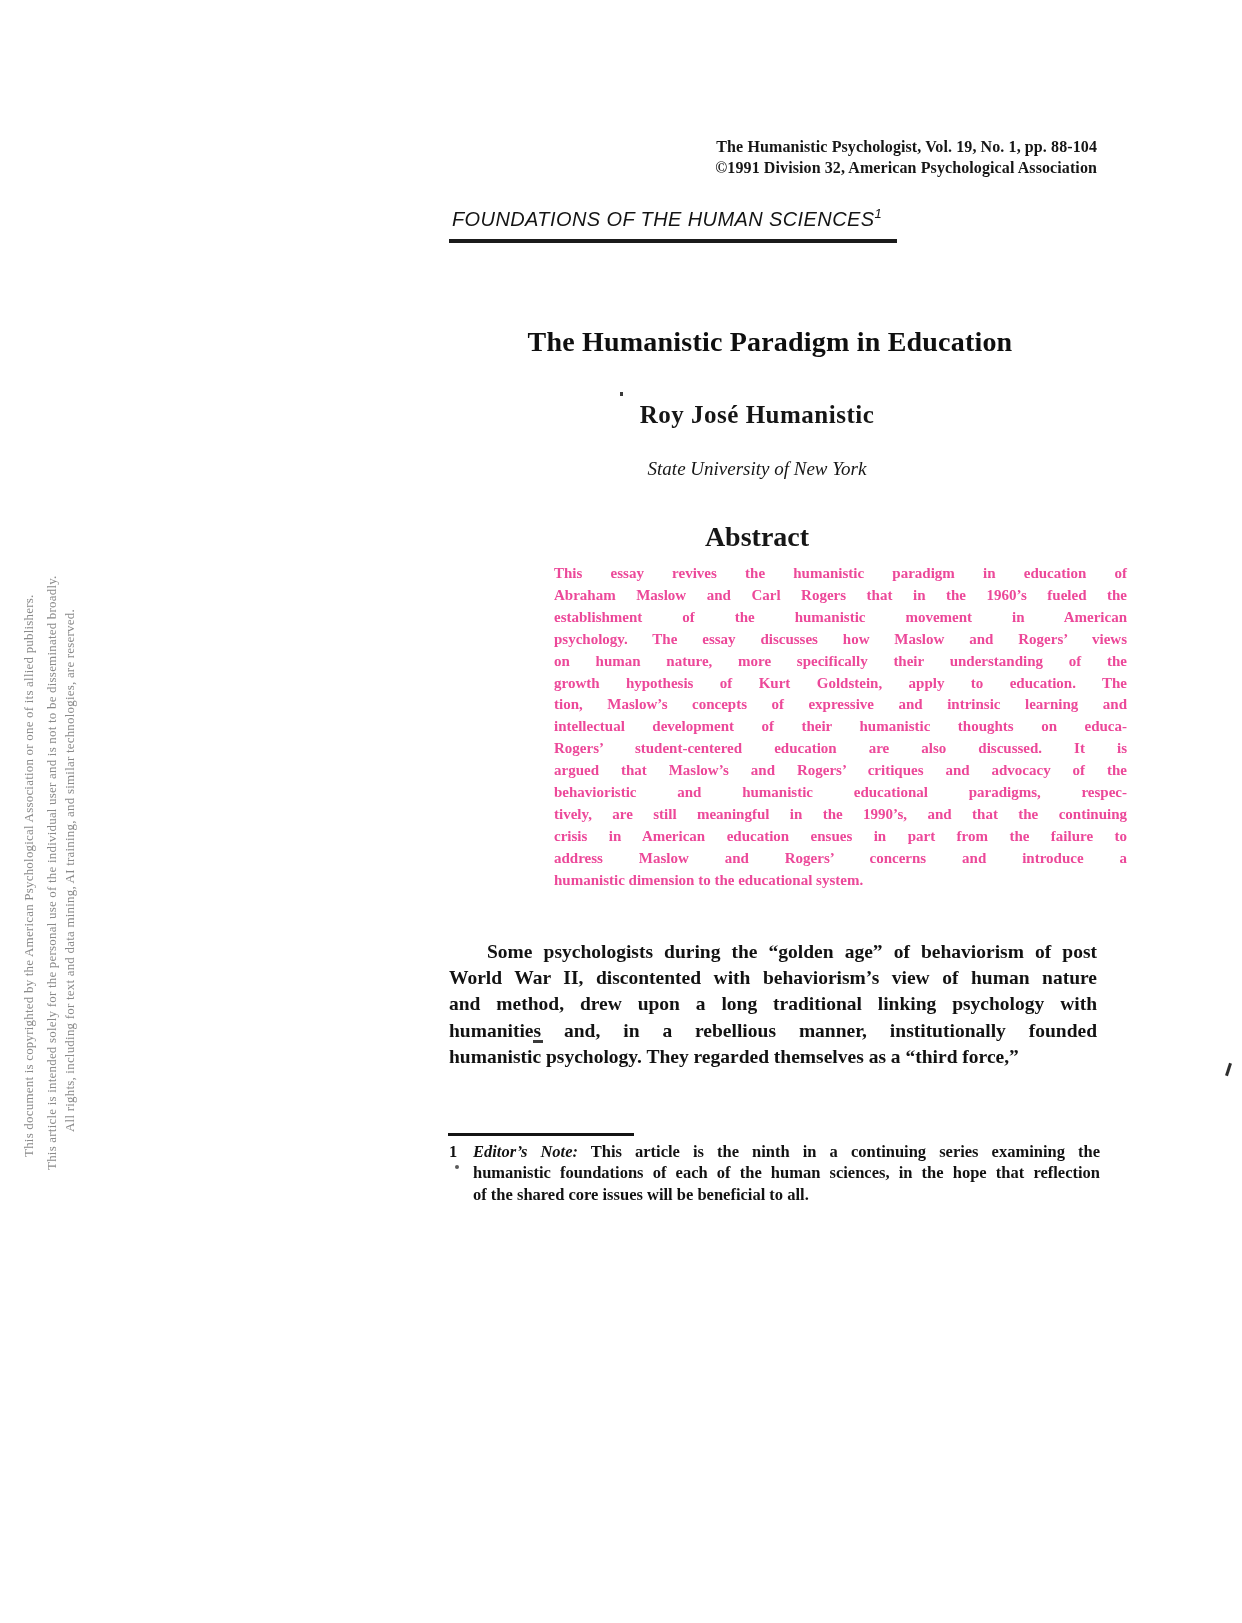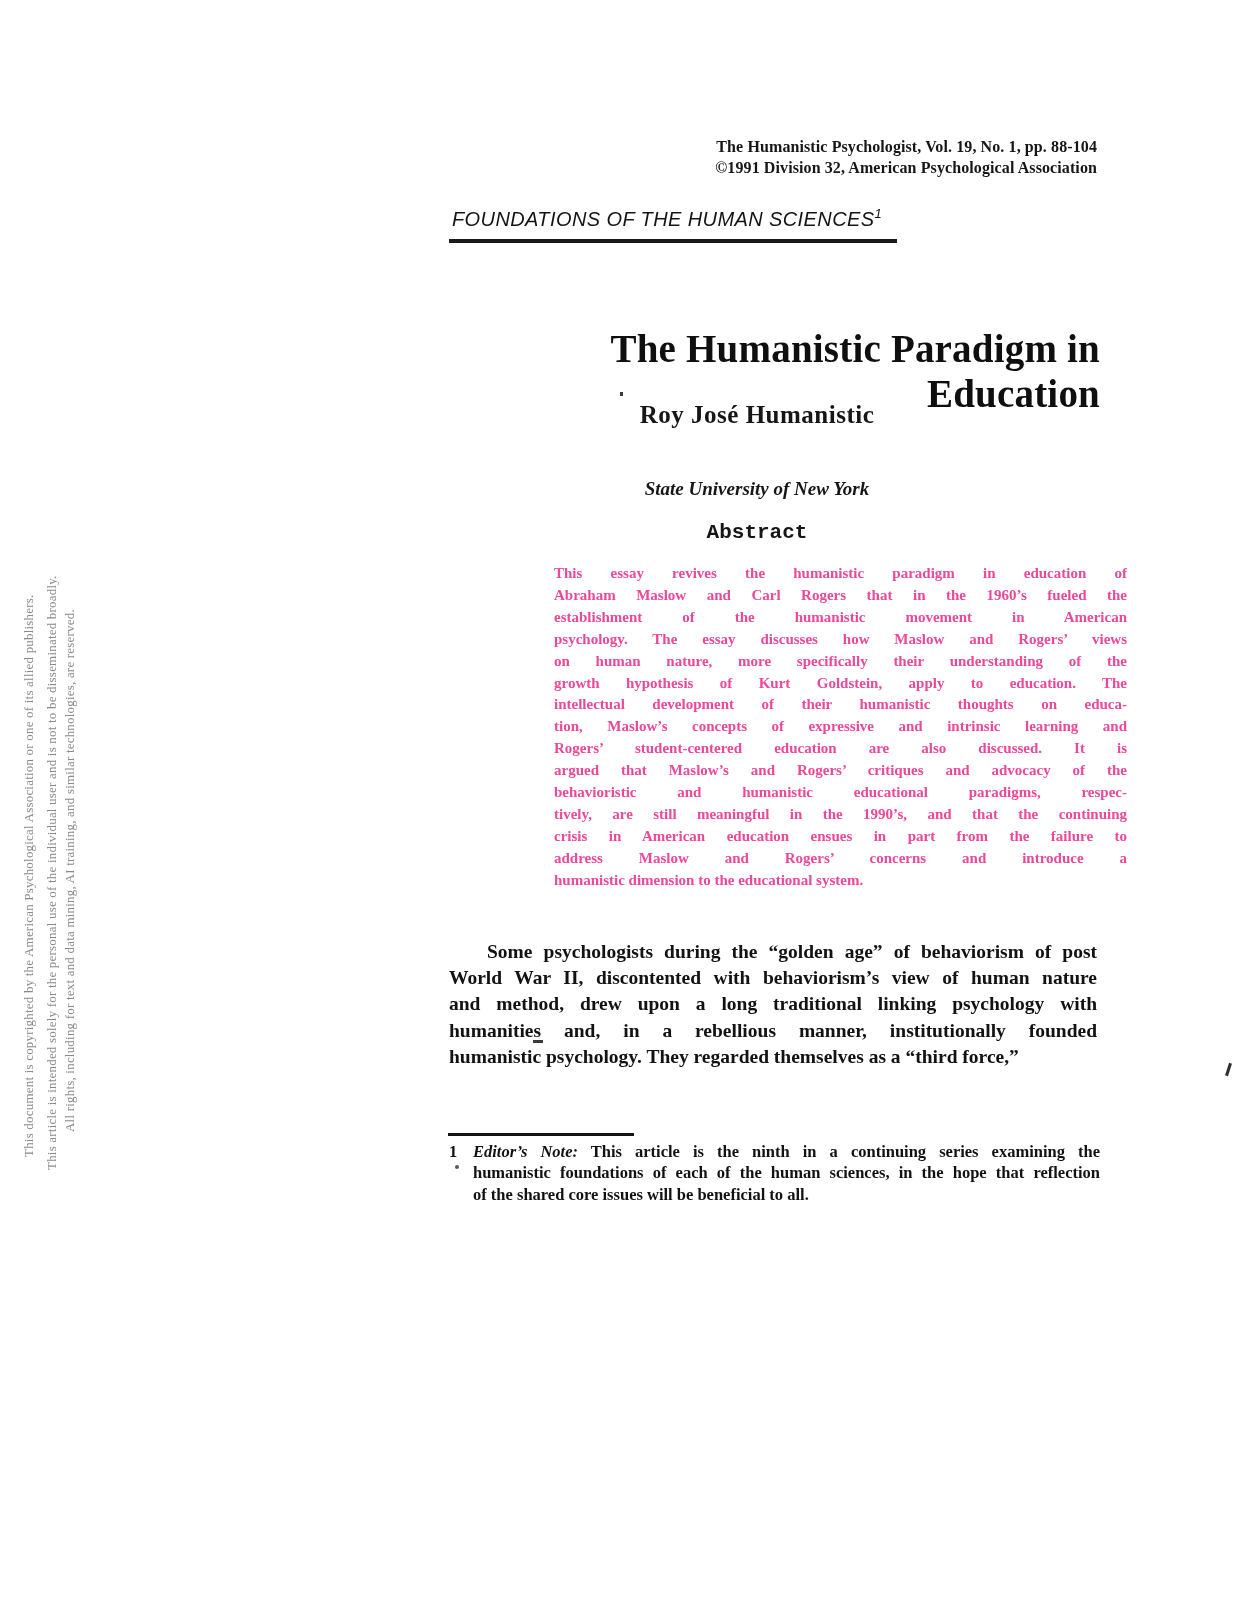--- a/index.html
+++ b/index.html
@@ -43,49 +43,47 @@
   .kicker .sup{font-size:13px;vertical-align:8px;letter-spacing:0;}
   .kicker-underline{
     position:absolute;
     left:449px;top:239px;
     width:448px;height:4px;
     background:#1b1b1b;
   }
   .title{
     position:absolute;
     left:440px;top:326px;width:660px;
-    text-align:right;
+    text-align:center;
     font-weight:bold;
-    font-size:39px;
+    font-size:28px;
     letter-spacing:0.2px;
     color:#0f0f0f;
   }
   .author{
     position:absolute;
     left:437px;top:401px;width:640px;
     text-align:center;
     font-weight:bold;
     font-size:25px;
     letter-spacing:0.5px;
   }
   .affiliation{
     position:absolute;
     left:437px;top:458px;width:640px;
     text-align:center;
-    font-weight:bold;font-style:italic;
+    font-weight:normal;font-style:italic;
     font-size:19px;
-    margin-top:20px;
   }
   .abs-head{
     position:absolute;
     left:437px;top:521px;width:640px;
     text-align:center;
     font-weight:bold;
-    font-size:21px;
-    font-family:Liberation Mono, monospace;
+    font-size:28px;
   }
   .abstract{
     position:absolute;
     left:506px;top:563px;width:573px;
     font-weight:bold;
     font-size:15px;line-height:21.9px;
     color:#ec4899;
     margin-left:48px;
   }
   .bodytext{
@@ -143,22 +141,22 @@
   <div class="affiliation">State University of New York</div>
 
   <div class="abs-head">Abstract</div>
   <div class="abstract">
       <div class="tline jl">This essay revives the humanistic paradigm in education of</div>
       <div class="tline jl">Abraham Maslow and Carl Rogers that in the 1960’s fueled the</div>
       <div class="tline jl">establishment of the humanistic movement in American</div>
       <div class="tline jl">psychology. The essay discusses how Maslow and Rogers’ views</div>
       <div class="tline jl">on human nature, more specifically their understanding of the</div>
       <div class="tline jl">growth hypothesis of Kurt Goldstein, apply to education. The</div>
+      <div class="tline jl">tion, Maslow’s concepts of expressive and intrinsic learning and</div>
       <div class="tline jl">intellectual development of their humanistic thoughts on educa-</div>
-      <div class="tline jl">tion, Maslow’s concepts of expressive and intrinsic learning and</div>
       <div class="tline jl">Rogers’ student-centered education are also discussed. It is</div>
       <div class="tline jl">argued that Maslow’s and Rogers’ critiques and advocacy of the</div>
       <div class="tline jl">behavioristic and humanistic educational paradigms, respec-</div>
       <div class="tline jl">tively, are still meaningful in the 1990’s, and that the continuing</div>
       <div class="tline jl">crisis in American education ensues in part from the failure to</div>
       <div class="tline jl">address Maslow and Rogers’ concerns and introduce a</div>
       <div class="tline">humanistic dimension to the educational system.</div>
     </div>
 
   <div class="bodytext">

